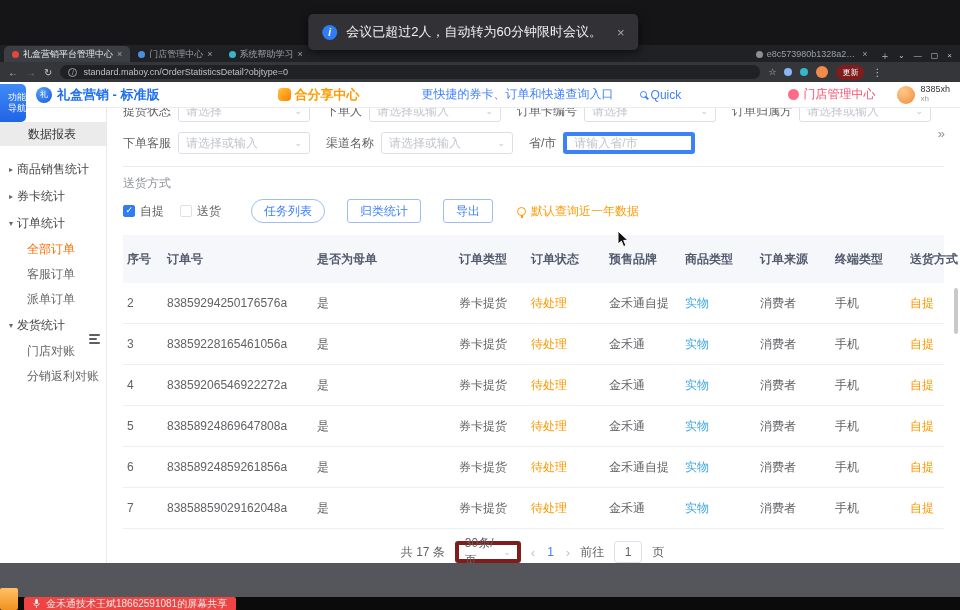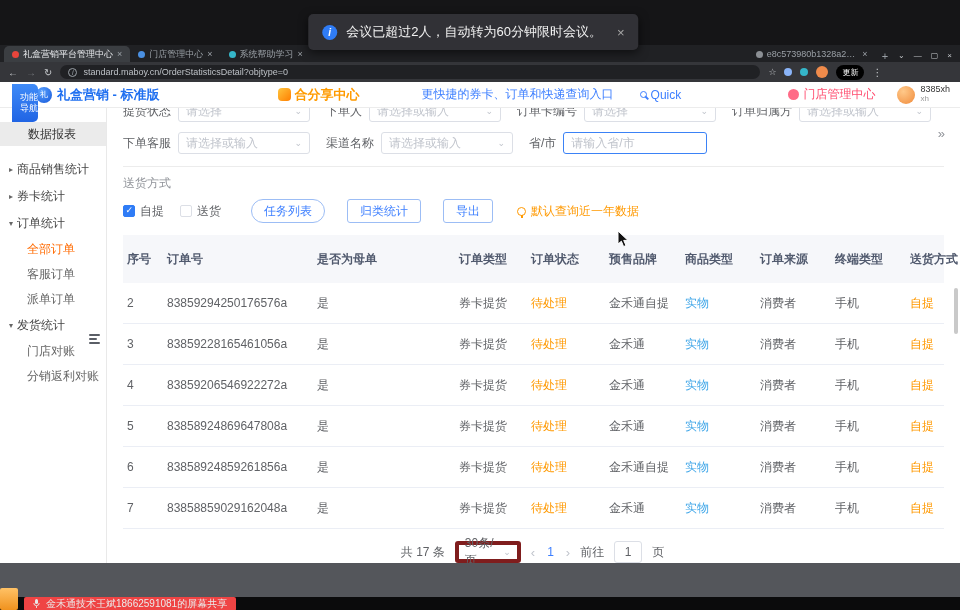--- a/index.html
+++ b/index.html
@@ -35,27 +35,27 @@
   .nav-glyph.dim { color:#73767a; }
   .addr { flex:1; height:14px; background:#202124; border-radius:7px; display:flex; align-items:center;
     padding:0 8px; gap:6px; max-width:700px; }
   .addr-info { width:9px; height:9px; border:1px solid #9aa0a6; border-radius:50%; color:#9aa0a6;
     font-size:7px; line-height:7px; text-align:center; font-style:italic; flex:none; }
   .addr-url { color:#bdc1c6; font-size:9px; white-space:nowrap; overflow:hidden; }
   .bar-ic { color:#c7cacd; font-size:9px; }
   .ext-dot { width:8px; height:8px; border-radius:50%; }
   .ext-blue { background:#8ab4f8; } .ext-teal { background:#35b6c9; }
   .profile-dot { width:12px; height:12px; border-radius:50%; background:#f08b4b; }
-  .update-pill { background:#000000; color:#fff; font-size:8px; padding:2px 6px; border-radius:8px; white-space:nowrap; }
+  .update-pill { background:#7f1d1d; color:#fff; font-size:8px; padding:2px 6px; border-radius:8px; white-space:nowrap; }
   .menu-dots { color:#c7cacd; font-size:10px; }
 
   
   .app { height:481px; background:#fff; position:relative; }
   .app-header { height:26px; border-bottom:1px solid #ececec; display:flex; align-items:center; padding-left:36px; background:#fff; }
-  .fn-tab { position:absolute; left:12px; top:2px; width:26px; height:38px; z-index:6;
+  .fn-tab { position:absolute; left:0; top:2px; width:26px; height:38px; z-index:6;
     background:linear-gradient(180deg,#3f8bf8,#2064e4); color:#fff; font-size:9px; line-height:1.25;
     text-align:center; border-radius:0 5px 5px 0; display:flex; flex-direction:column; justify-content:center;padding-left:8px; }
   .brand { display:flex; align-items:center; gap:5px; }
   .brand-logo { width:16px; height:16px; border-radius:50%; background:radial-gradient(circle at 35% 30%,#5aa2ff,#1255d8);
     color:#fff; font-size:8px; display:flex; align-items:center; justify-content:center; }
   .brand-name { color:#1f6ff0; font-weight:bold; font-size:13px; white-space:nowrap; }
   .share-center { margin-left:118px; display:flex; align-items:center; gap:4px; color:#ff9b00; font-weight:bold; font-size:13px; white-space:nowrap; }
   .share-ic { width:13px; height:13px; border-radius:4px; background:linear-gradient(135deg,#ffc53d,#ff7e00); }
   .promo { margin-left:62px; color:#3d7fff; font-size:12px; white-space:nowrap; }
   .quick { margin-left:26px; display:flex; align-items:center; gap:4px; color:#3d7fff; font-size:12px; }
@@ -88,21 +88,21 @@
   .filters-collapse { position:absolute; top:18px; right:16px; color:#909399; font-size:13px; letter-spacing:-1px; }
   .f-row { display:flex; gap:16px; align-items:center; }
   .f-row1 { margin-top:-8px; }
   .f-row2 { margin-top:10px; }
   .f-item { display:flex; align-items:center; gap:7px; }
   .f-label { font-size:12px; color:#606266; white-space:nowrap; }
   .f-select { width:132px; height:22px; border:1px solid #dcdfe6; border-radius:3px; background:#fff;
     display:flex; align-items:center; justify-content:space-between; padding:0 7px; }
   .f-ph { font-size:12px; color:#c0c4cc; white-space:nowrap; }
   .f-caret { color:#c0c4cc; font-size:9px; }
-  .f-input { width:144px; height:22px; border:1px solid #3b82f6; border-radius:3px; padding:0 7px; font-size:12px; color:#606266; font-family:inherit; outline:none; }
+  .f-input { width:132px; height:22px; border:4px solid #3b82f6; border-radius:3px; padding:0 7px; font-size:12px; color:#606266; font-family:inherit; outline:none; }
   .f-input::placeholder { color:#c0c4cc; }
   .divider { border-top:1px solid #ececec; margin-top:12px; }
 
   .delivery-label { margin-top:8px; font-size:12px; color:#909399; }
   .controls { display:flex; align-items:center; margin-top:7px; }
   .checkbox { display:flex; align-items:center; gap:5px; font-size:12px; color:#606266; margin-right:16px; }
   .cbox { width:12px; height:12px; border:1px solid #dcdfe6; border-radius:2px; background:#fff; }
   .cbox.checked { background:#2f7cf6; border-color:#2f7cf6; position:relative; }
   .cbox.checked::after { content:"✓"; position:absolute; top:-1px; left:1.5px; color:#fff; font-size:9px; }
   .btn { height:24px; padding:0 12px; border:1px solid #9cbdf5; color:#3d7fff; font-size:12px; border-radius:3px;

